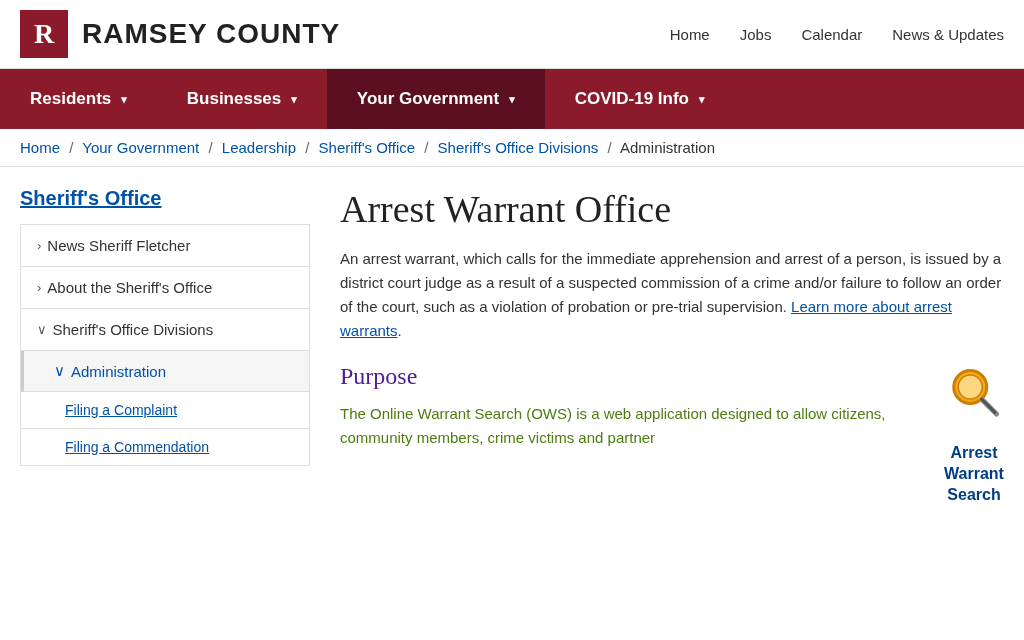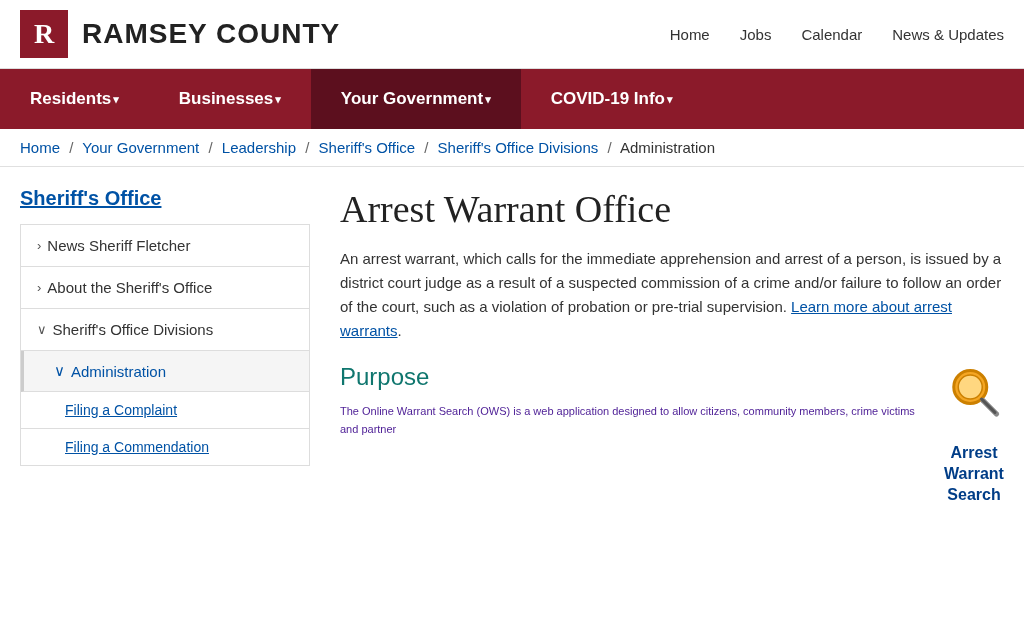--- a/index.html
+++ b/index.html
@@ -54,21 +54,21 @@
       align-items: stretch;
     }
     .main-nav .nav-item {
       padding: 20px 30px;
       color: #fff;
       font-size: 17px;
       font-weight: bold;
       cursor: pointer;
       display: flex;
       align-items: center;
-      gap: 2px;
+      gap: 10px;
       white-space: nowrap;
     }
     .main-nav .nav-item.active {
       background: #5c0f1e;
     }
     .main-nav .nav-item .chevron {
       font-size: 11px;
     }
 
     
@@ -167,28 +167,28 @@
       line-height: 1.6;
       color: #333;
       margin-bottom: 20px;
     }
     .page-intro a {
       color: #0052a5;
     }
     .section-title {
       font-size: 24px;
       font-weight: normal;
-      color: #0f766e;
+      color: #4c1d95;
       margin-bottom: 12px;
-      font-family: Liberation Sans, sans-serif;
+      font-family: Liberation Serif, serif;
     }
     .section-body {
-      font-size: 11px;
+      font-size: 15px;
       line-height: 1.6;
-      color: #4c1d95;
+      color: #4d7c0f;
     }
 
     
     .warrant-widget {
       float: right;
       margin-left: 20px;
       margin-bottom: 10px;
       text-align: center;
       background: #fff;
     }

